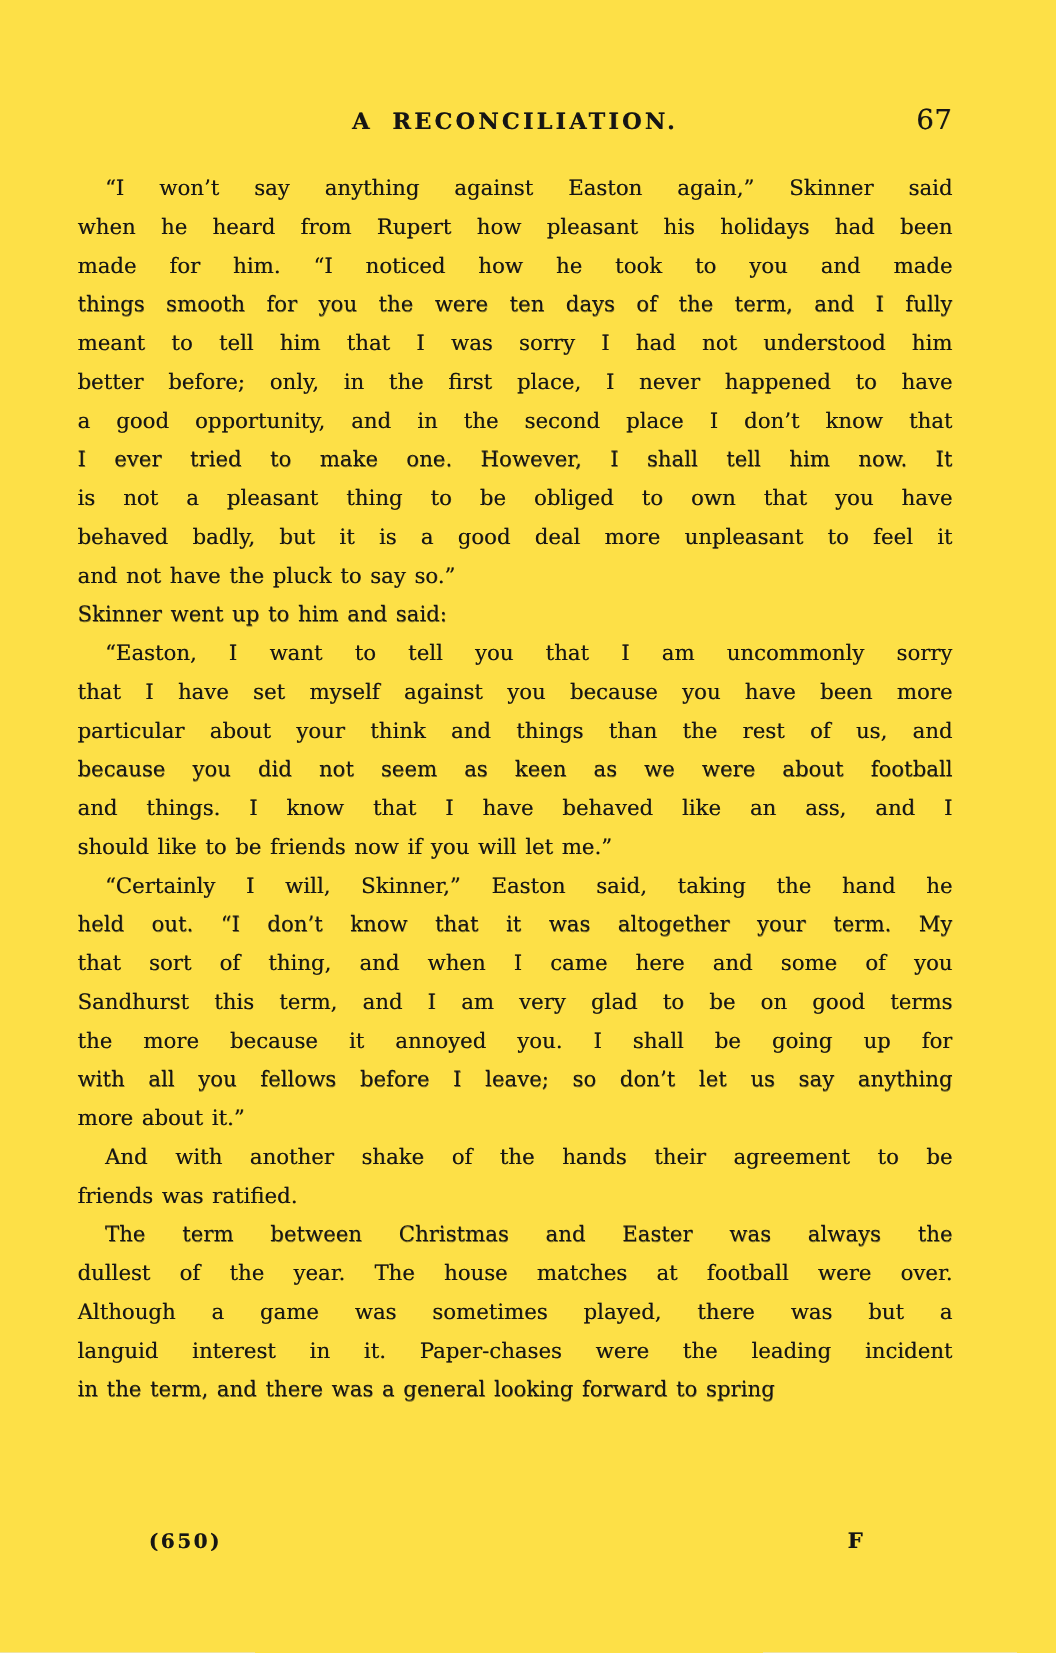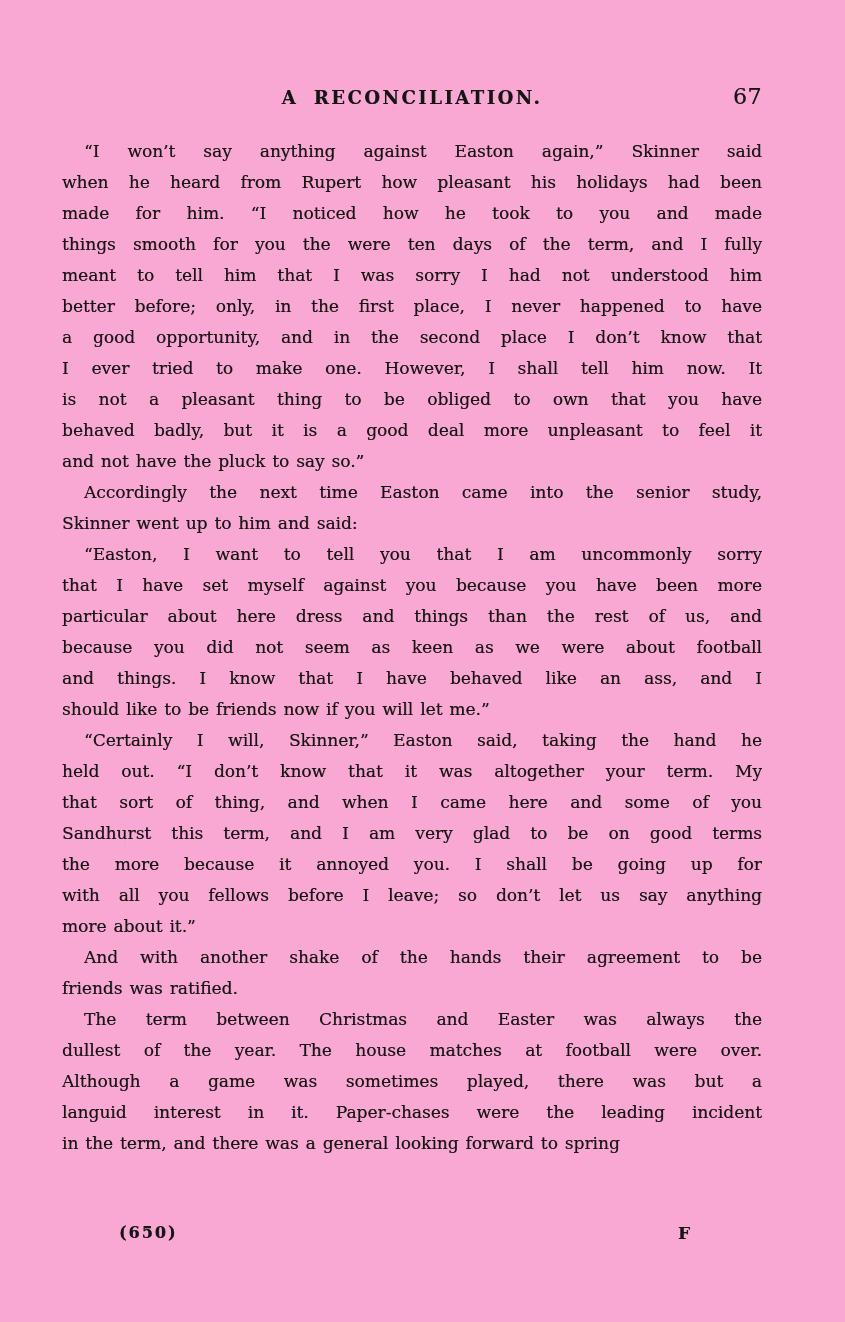--- a/index.html
+++ b/index.html
@@ -5,21 +5,21 @@
   html, body {
     margin: 0;
     padding: 0;
     background: #e8e8e8;
   }
   .page {
     position: relative;
     width: 845px;
     height: 1322px;
     margin: 0 auto;
-    background: #f9a8d4;
+    background: #fde047;
     color: #161514;
     font-family: "DejaVu Serif", "Liberation Serif", serif;
     overflow: hidden;
   }
   
   .header {
     position: absolute;
     top: 84px;
     left: 62px;
     width: 700px;
@@ -115,27 +115,26 @@
         <div class="line">things smooth for you the were ten days of the term, and I fully</div>
         <div class="line">meant to tell him that I was sorry I had not understood him</div>
         <div class="line">better before; only, in the first place, I never happened to have</div>
         <div class="line">a good opportunity, and in the second place I don’t know that</div>
         <div class="line">I ever tried to make one. However, I shall tell him now. It</div>
         <div class="line">is not a pleasant thing to be obliged to own that you have</div>
         <div class="line">behaved badly, but it is a good deal more unpleasant to feel it</div>
         <div class="line p-last">and not have the pluck to say so.”</div>
       </div>
       <div class="paragraph">
-        <div class="line p-first">Accordingly the next time Easton came into the senior study,</div>
         <div class="line p-last">Skinner went up to him and said:</div>
       </div>
       <div class="paragraph">
         <div class="line p-first">“Easton, I want to tell you that I am uncommonly sorry</div>
         <div class="line">that I have set myself against you because you have been more</div>
-        <div class="line">particular about here dress and things than the rest of us, and</div>
+        <div class="line">particular about your think and things than the rest of us, and</div>
         <div class="line">because you did not seem as keen as we were about football</div>
         <div class="line">and things. I know that I have behaved like an ass, and I</div>
         <div class="line p-last">should like to be friends now if you will let me.”</div>
       </div>
       <div class="paragraph">
         <div class="line p-first">“Certainly I will, Skinner,” Easton said, taking the hand he</div>
         <div class="line">held out. “I don’t know that it was altogether your term. My</div>
         <div class="line">that sort of thing, and when I came here and some of you</div>
         <div class="line">Sandhurst this term, and I am very glad to be on good terms</div>
         <div class="line">the more because it annoyed you. I shall be going up for</div>

